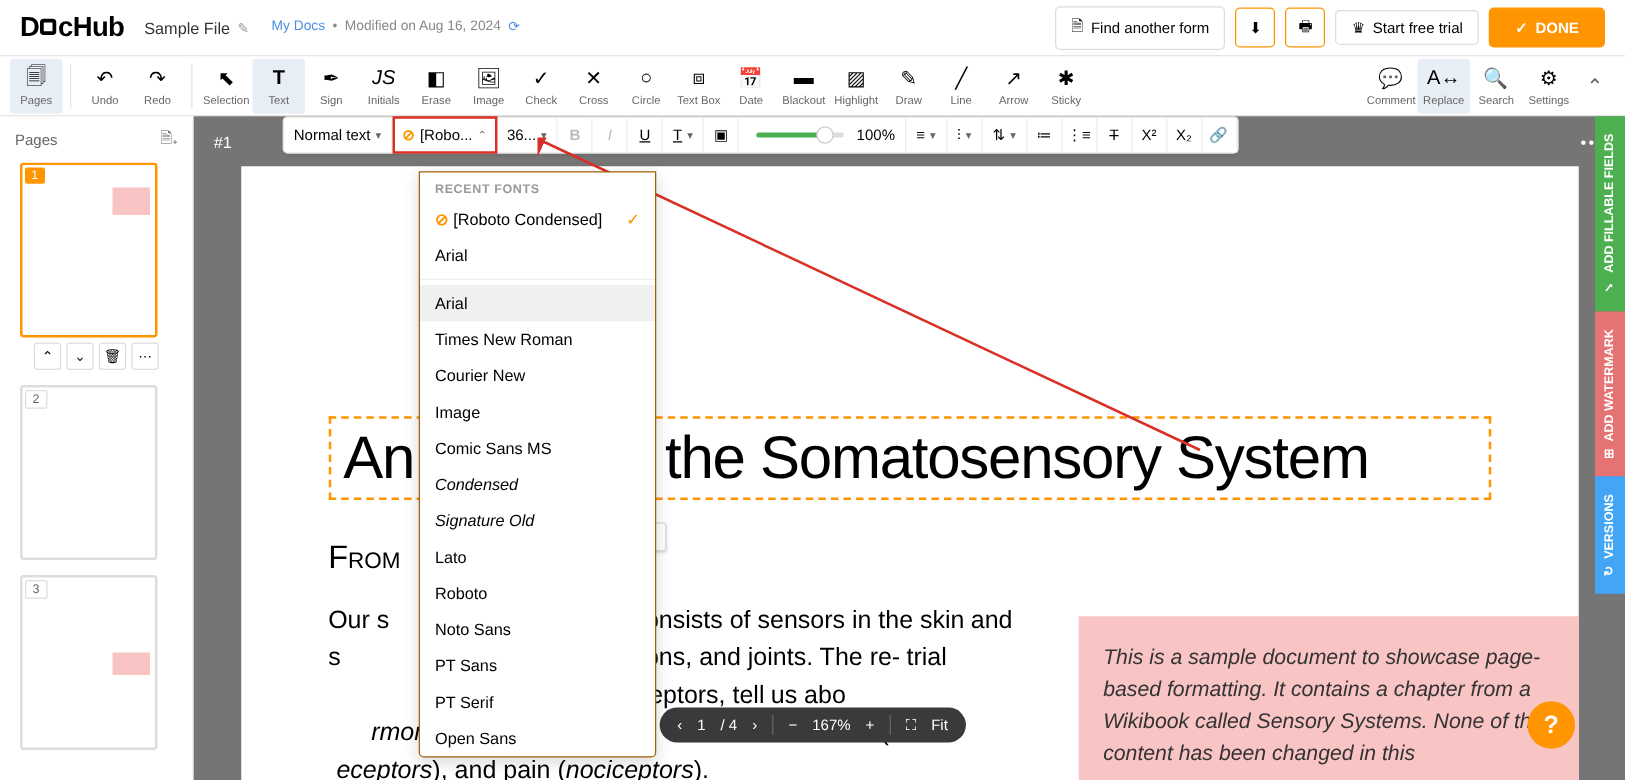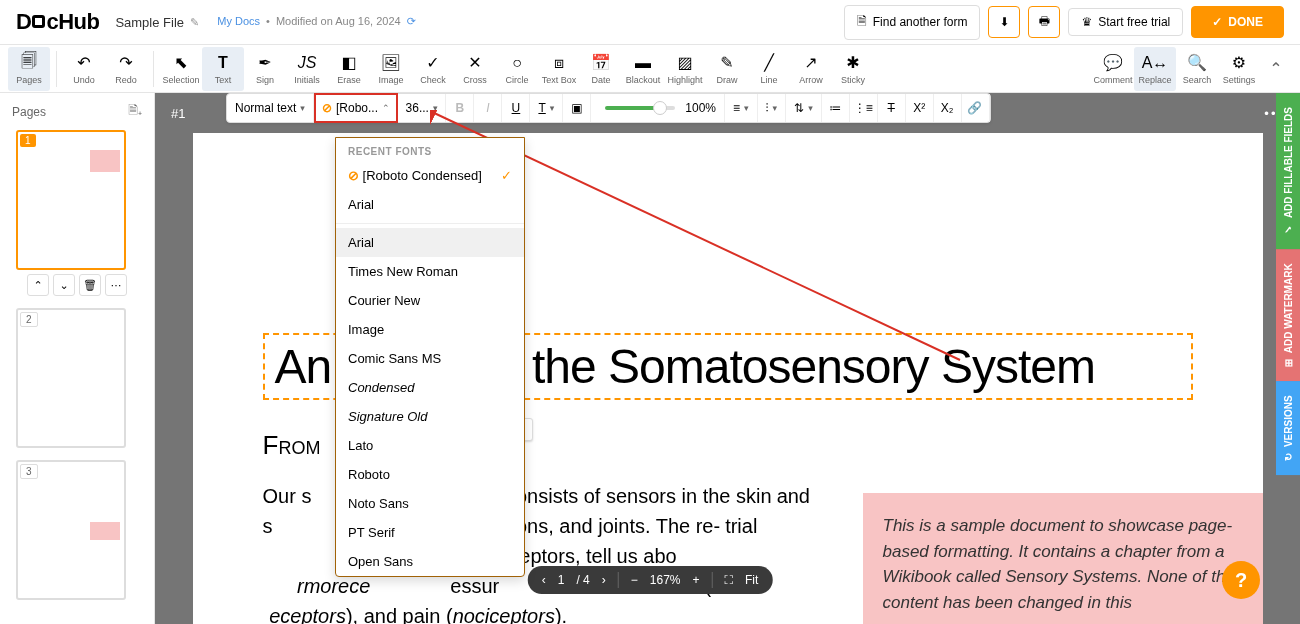--- a/index.html
+++ b/index.html
@@ -335,20 +335,23 @@
     </div>
   <div class="font-item">
       <span>Lato</span>
     </div>
   <div class="font-item">
       <span>Roboto</span>
     </div>
   <div class="font-item">
       <span>Noto Sans</span>
     </div>
+  <div class="font-item">
+      <span>PT Sans</span>
+    </div>
   <div class="font-item georgia">
       <span>PT Serif</span>
     </div>
   <div class="font-item">
       <span>Open Sans</span>
     </div>
 </div>
 
 <div class="main">
   <div class="sidebar">

